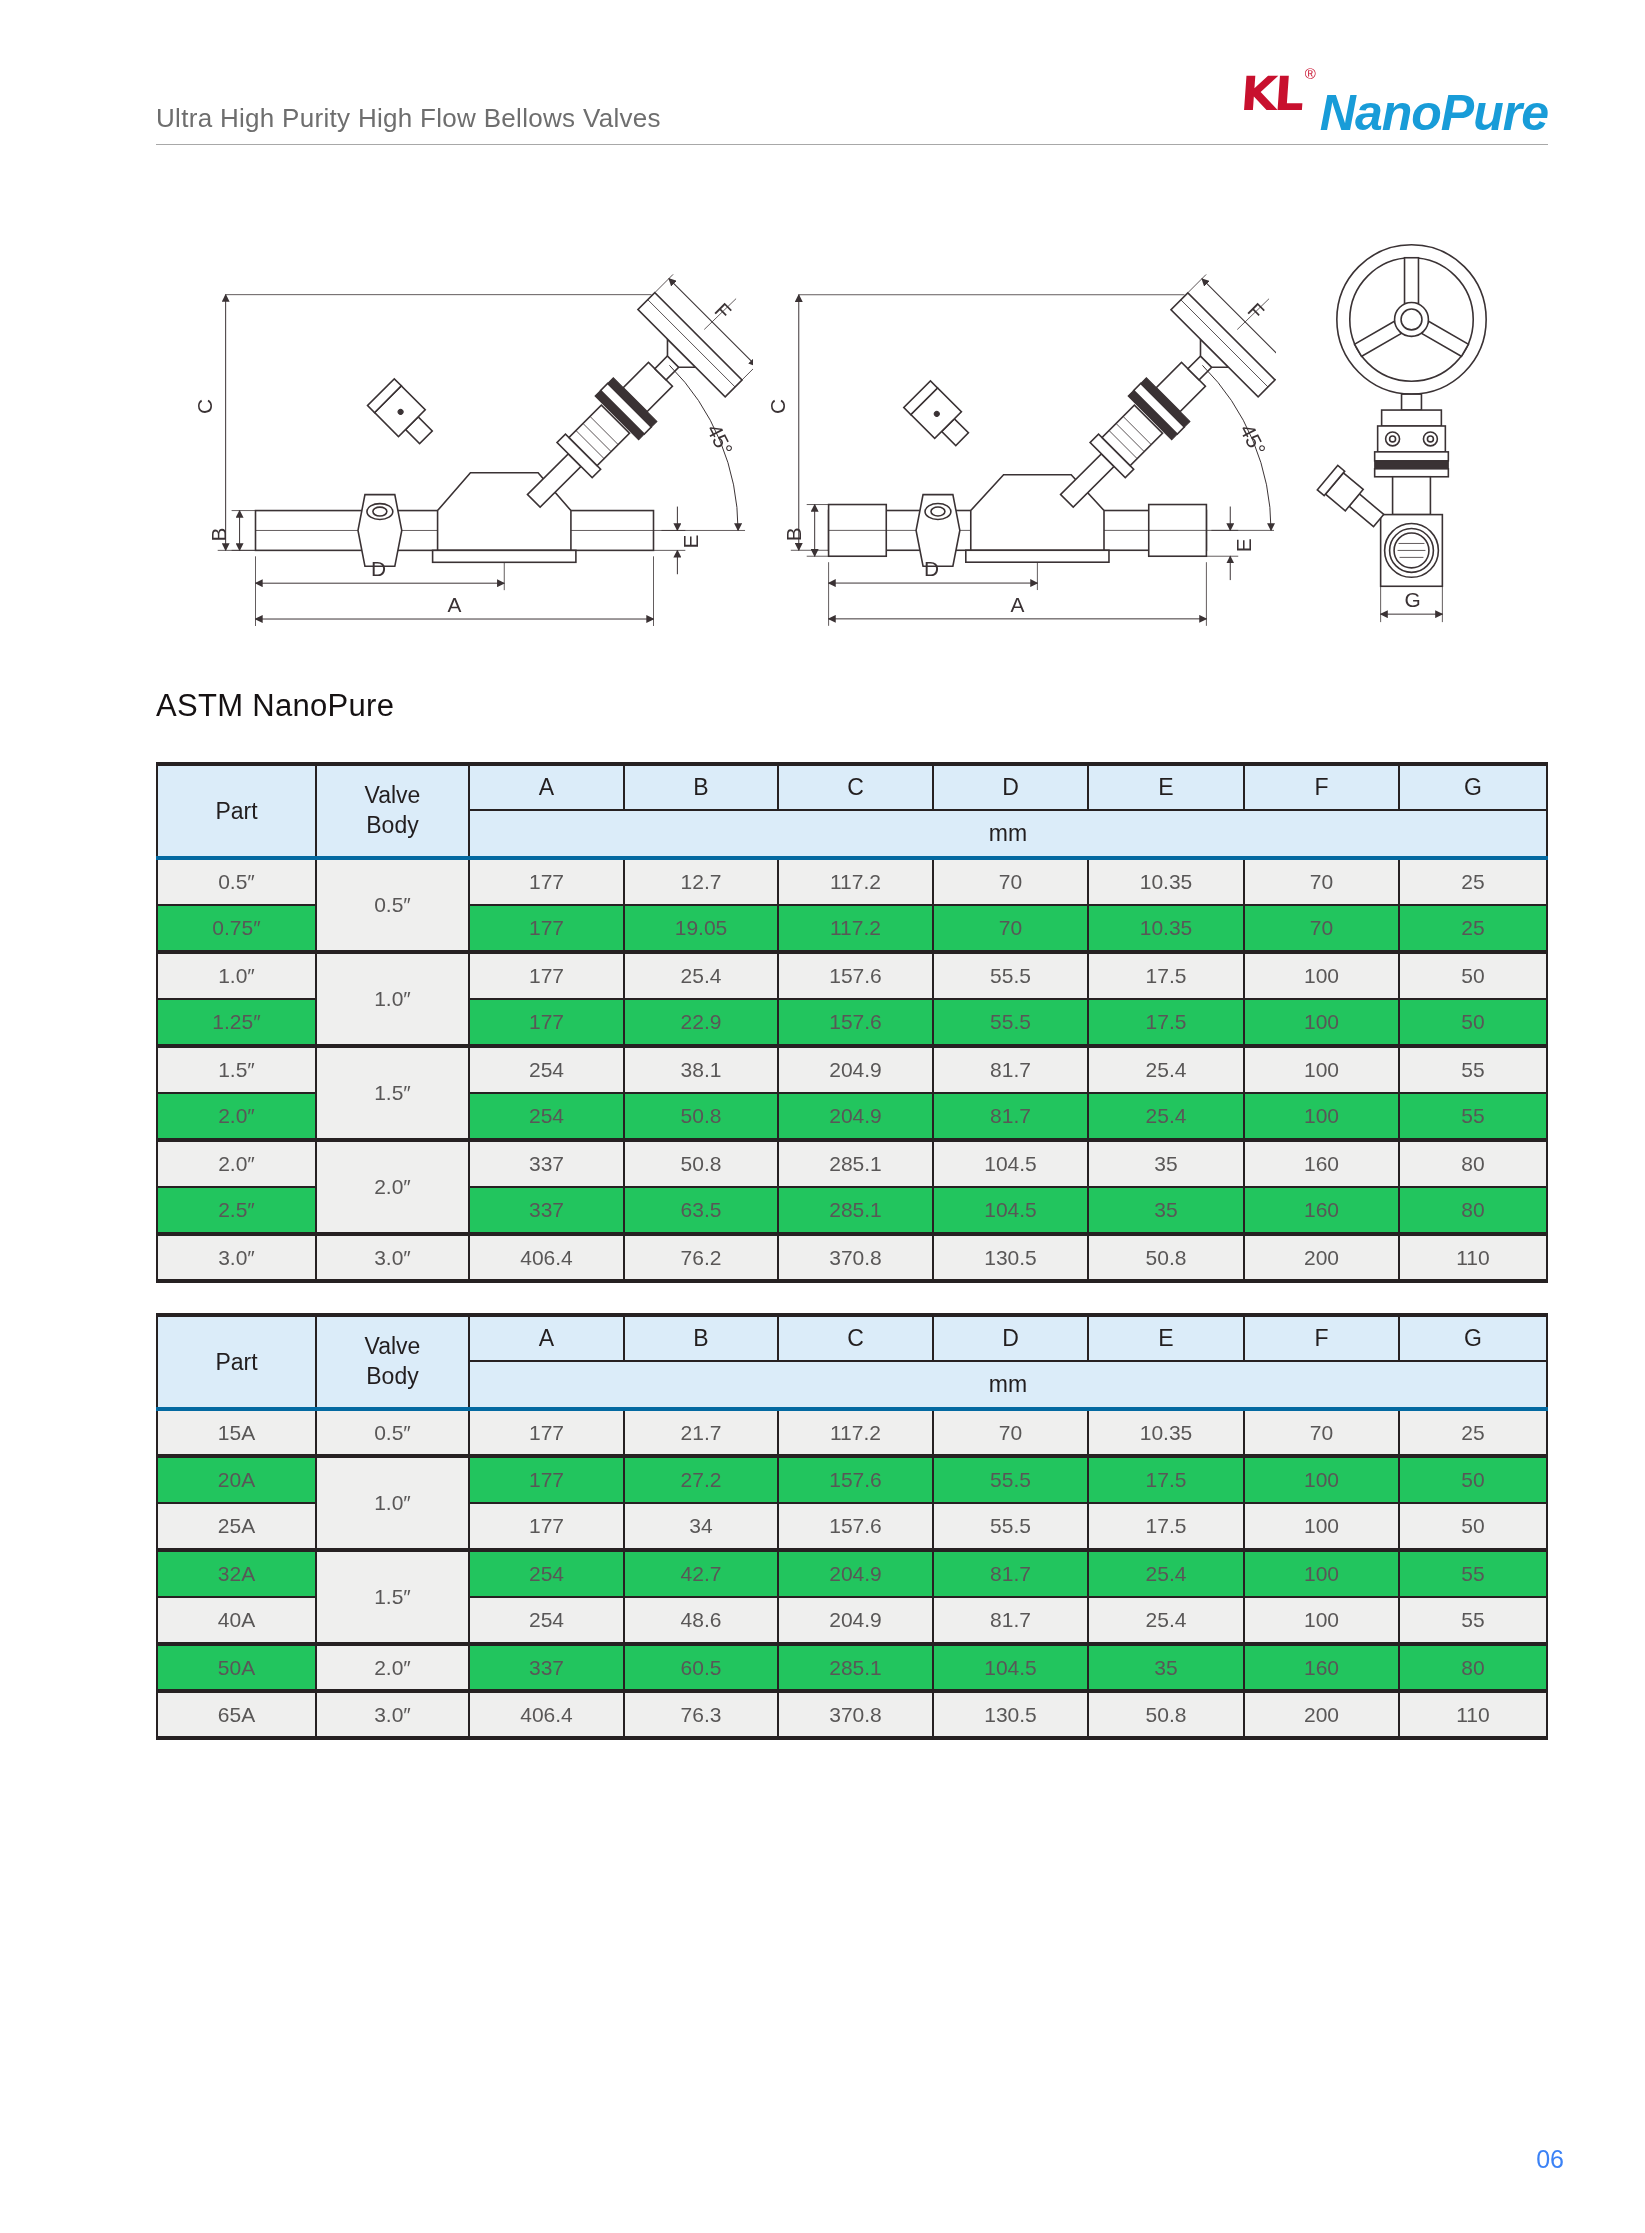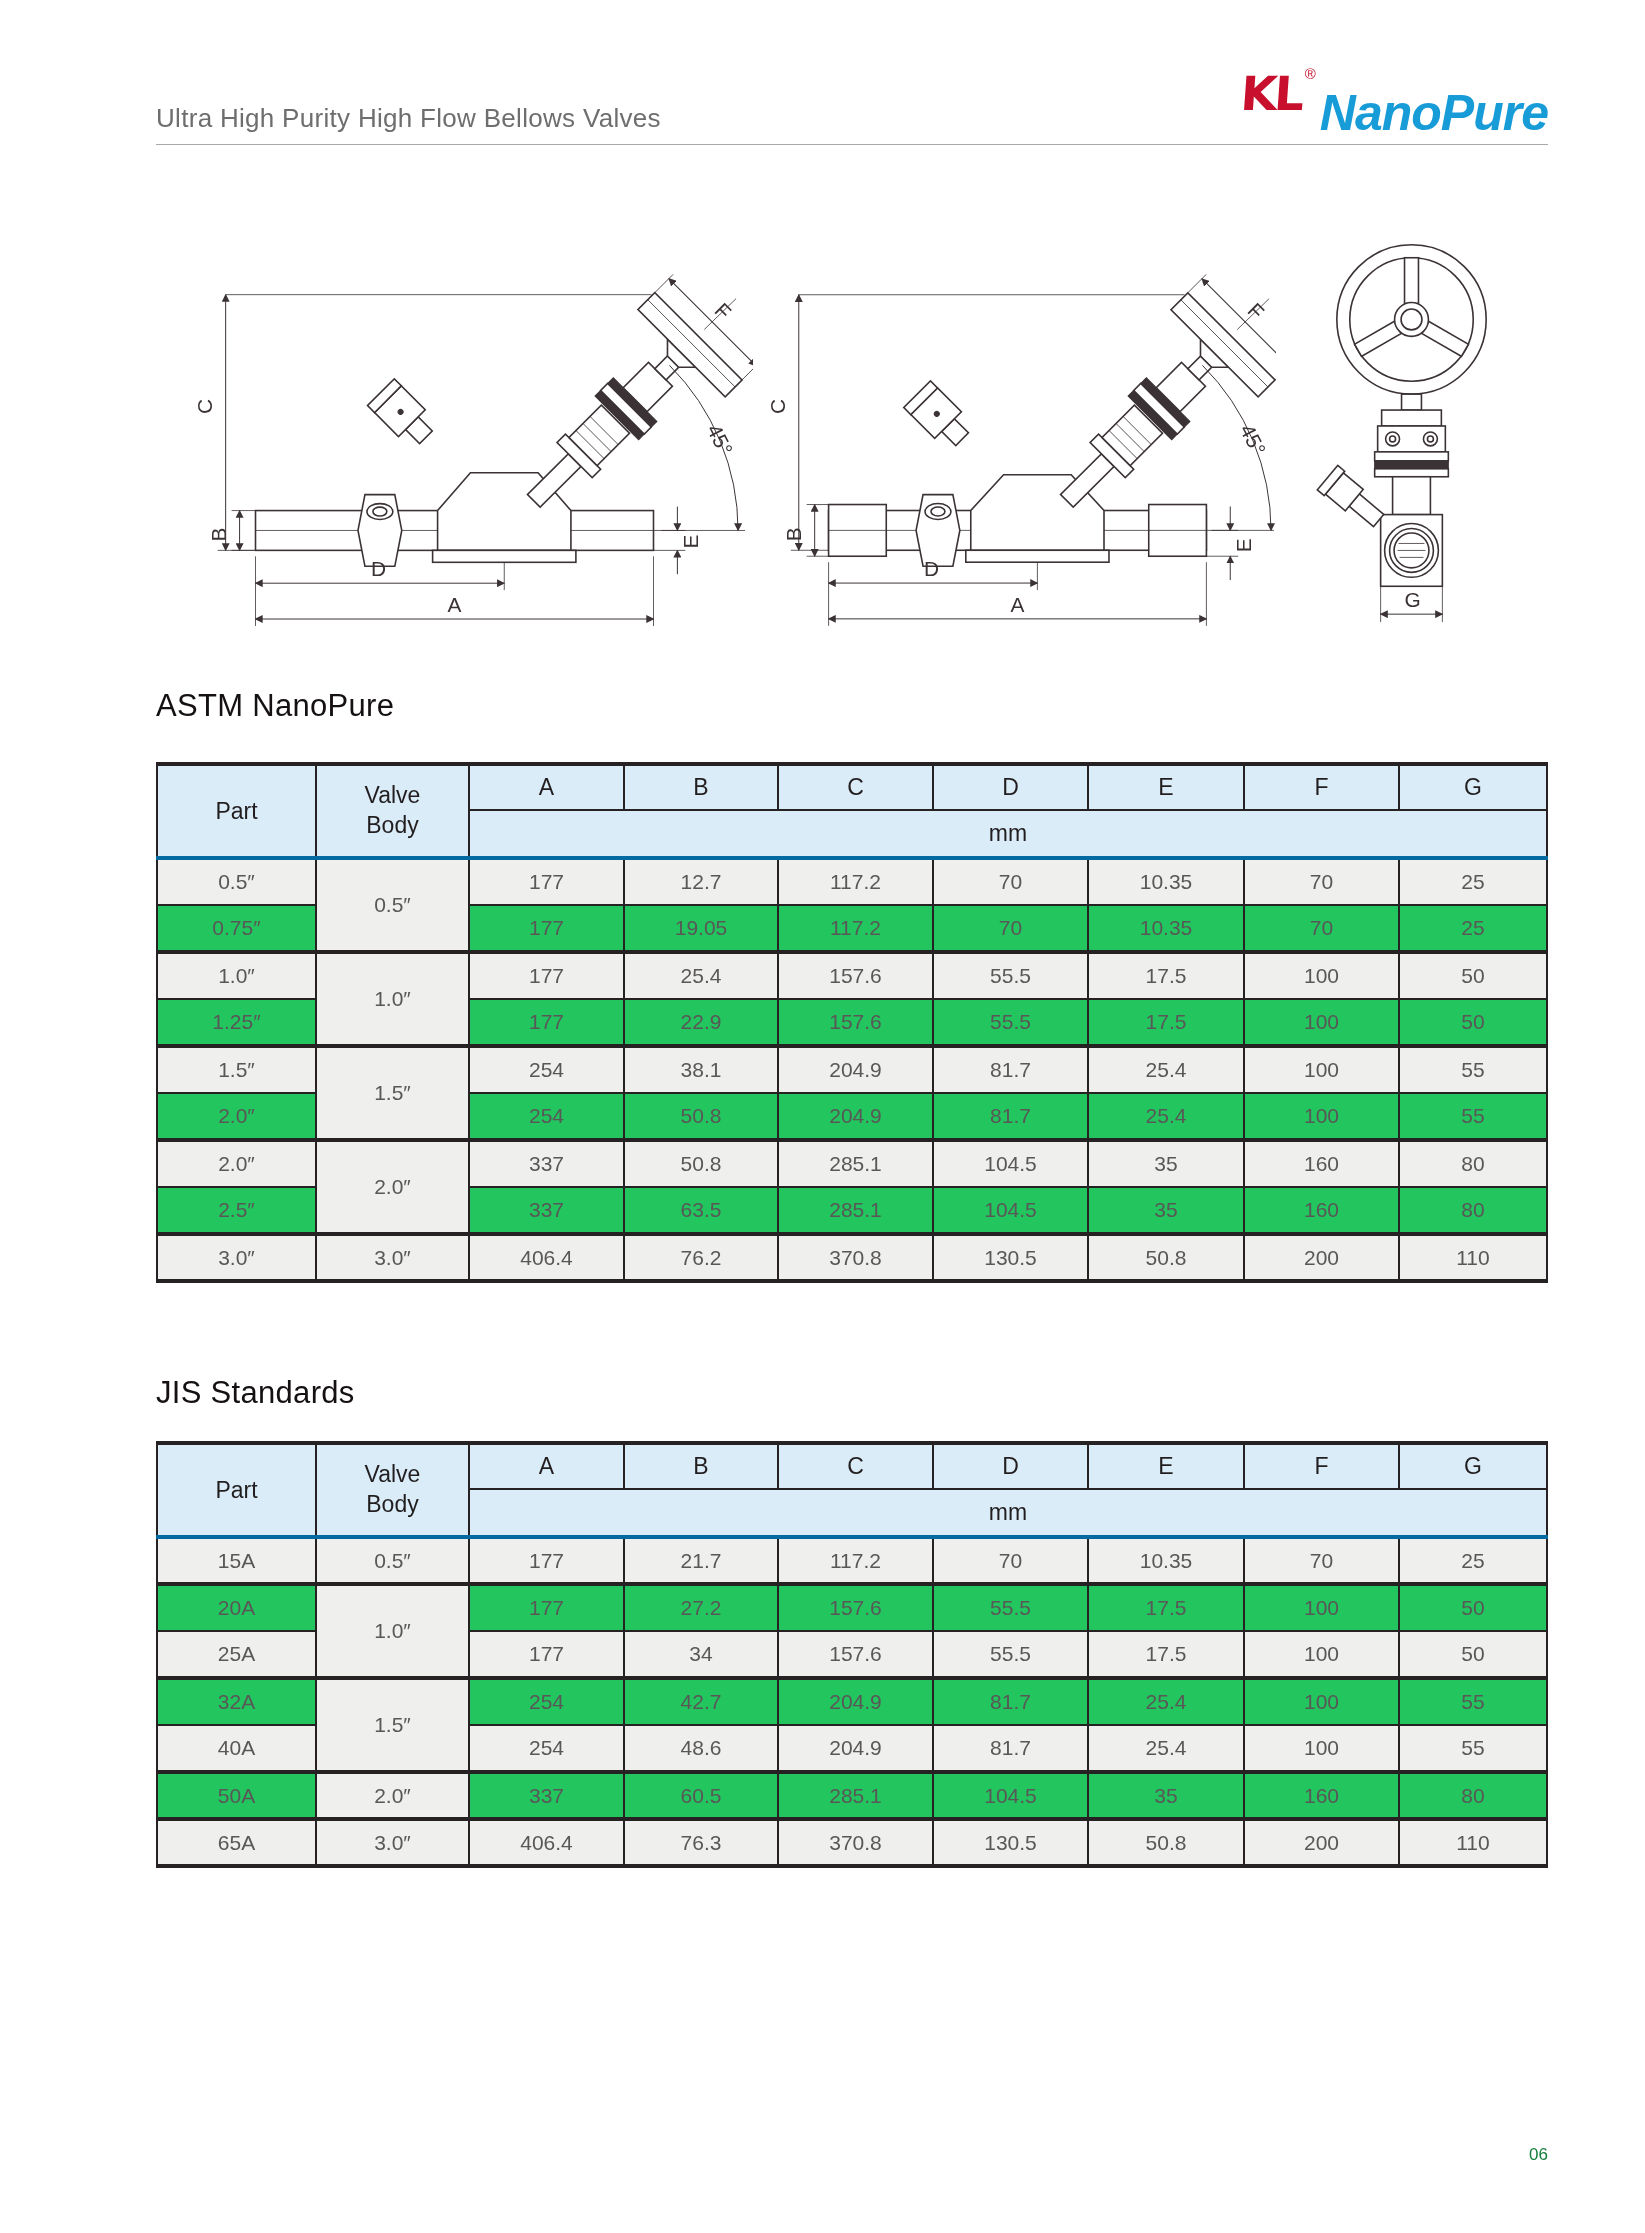--- a/index.html
+++ b/index.html
@@ -44,21 +44,21 @@
   .dim-table thead tr:nth-child(2) { height:48px; }
   .dim-table tbody tr { height:47px; }
   .dim-table td { font-size:21px; color:#595757; }
   .dim-table tbody tr:first-child td { border-top:4px solid #0369a1; }
   .dim-table tr.grp td { border-top:4px solid #262122; }
   .dim-table tr.gray td  { background:#efefee; }
   .dim-table tr.white td { background:#22c55e; }
   .dim-table td.vb, .dim-table tr.white td.vb { background:#efefee; }
   .vb-hd span { display:inline-block; width:64px; line-height:1.3; }
 
-  .page-num { position:absolute; right:98px; top:2145px; font-size:17px; color:#15803d; }
+  .page-num { position:absolute; right:82px; top:2145px; font-size:25px; color:#3b82f6; }
 </style>
 </head>
 <body>
 
 <div class="page">
 
   <div class="hdr">
     <div class="page-title">Ultra High Purity High Flow Bellows Valves</div>
     <div class="logo">
       <span class="logo-mark">KL</span>
@@ -372,21 +372,20 @@
           <td>76.2</td>
           <td>370.8</td>
           <td>130.5</td>
           <td>50.8</td>
           <td>200</td>
           <td>110</td>
         </tr>
       </tbody>
     </table>
 
-  <h2 class="sec-title" id="jis-heading">JIS Standards</h2>
   <table class="dim-table" id="jis-table">
       <colgroup>
         <col style="width: 159px;">
         <col style="width: 153px;">
         <col style="width: 155px;">
         <col style="width: 154px;">
         <col style="width: 155px;">
         <col style="width: 155px;">
         <col style="width: 156px;">
         <col style="width: 155px;">

